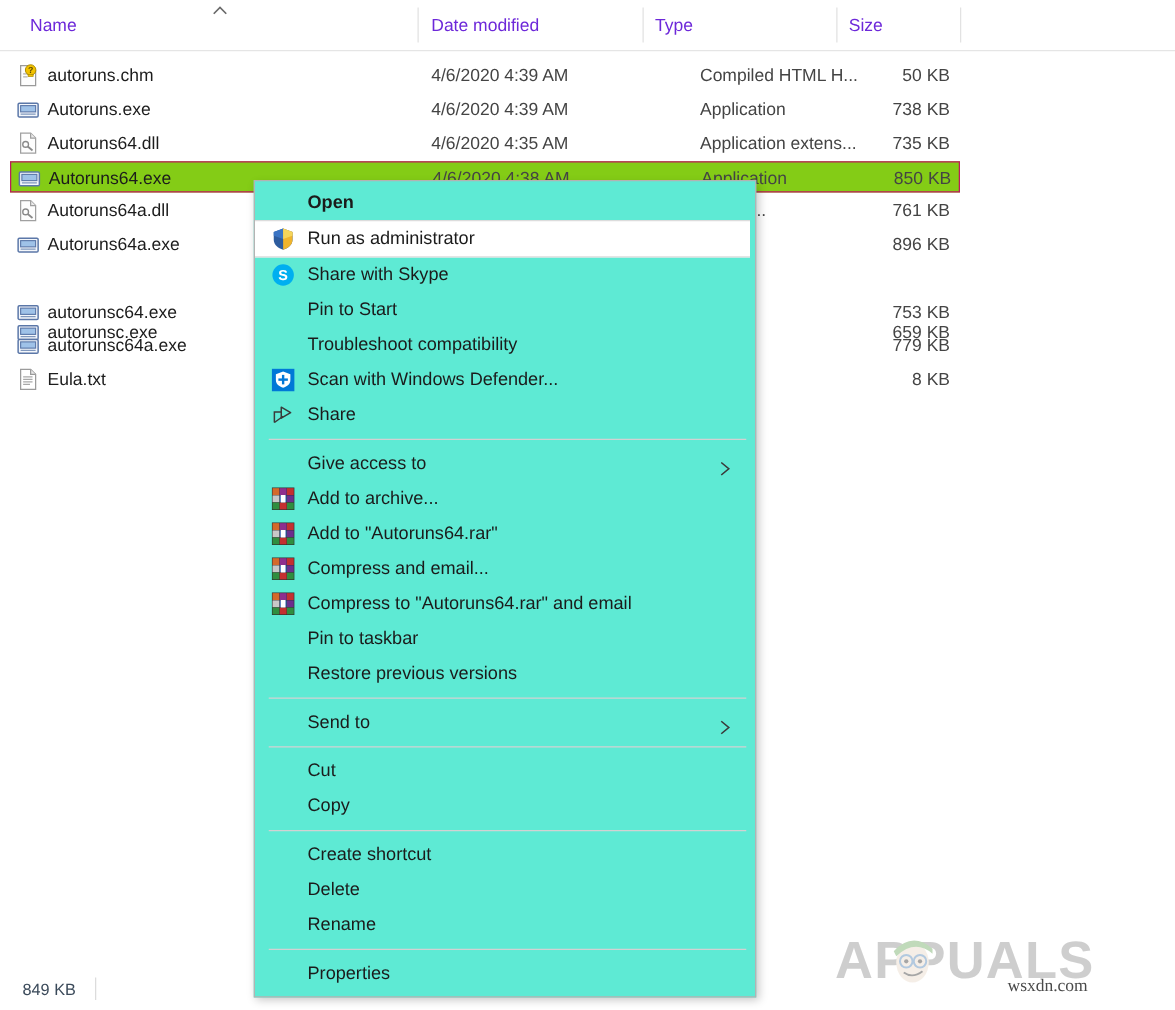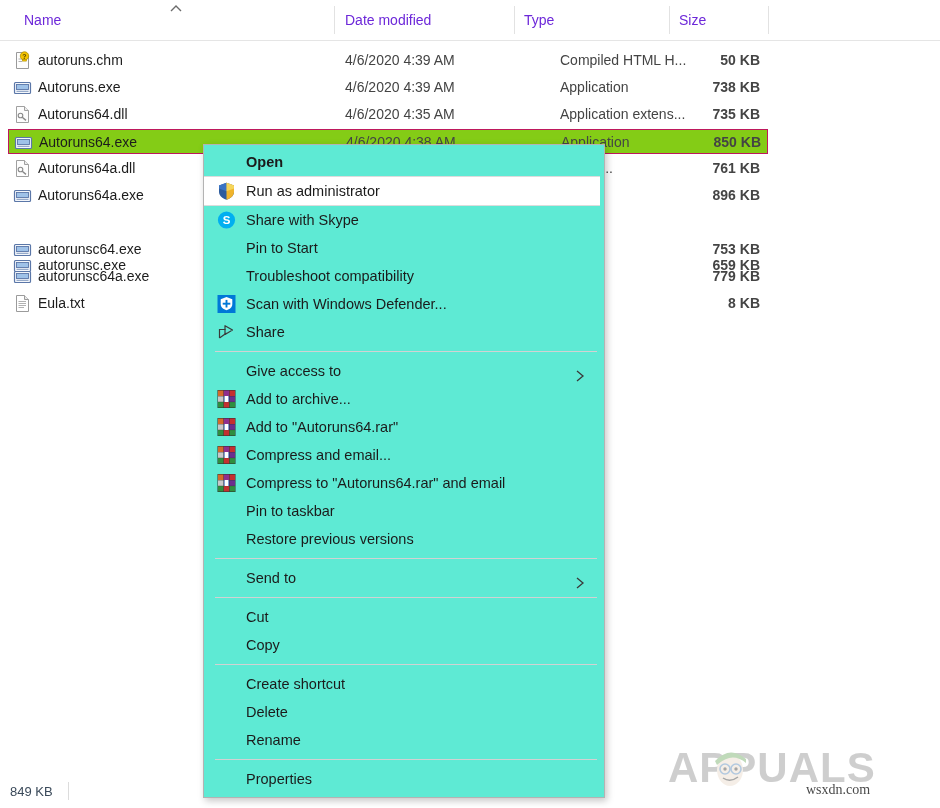--- a/index.html
+++ b/index.html
@@ -70,35 +70,35 @@
   .cell {
     position: absolute;
     top: 4px;
     font-size: 14px;
     color: #1c1c1c;
     white-space: nowrap;
   }
   .cell.name { left: 30px; }
   .cell.date { left: 337px; color: #444; }
   .cell.type { left: 517px; color: #444; margin-left: 35px; }
-  .cell.size { left: 600px; width: 152px; text-align: right; color: #444; font-weight: bold; }
+  .cell.size { left: 600px; width: 152px; text-align: right; color: #444; }
 
   .ficon {
     position: absolute;
     left: 5px; top: 3px;
     width: 19px; height: 19px;
   }
 
   
   .ficon svg { display: block; }
 
   
   #status-bar {
     position: absolute;
-    left: 0; bottom: 0;
+    left: 8px; bottom: 0;
     width: 876px; height: 28px;
     background: #ffffff;
   }
   #status-text {
     position: absolute;
     left: 10px; top: 4px;
     font-size: 13px;
     color: #3b4a5a;
   }
   #status-sep {

